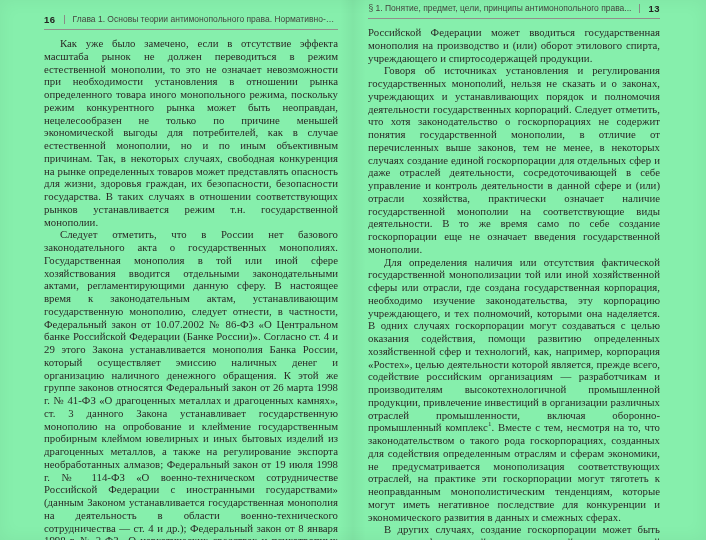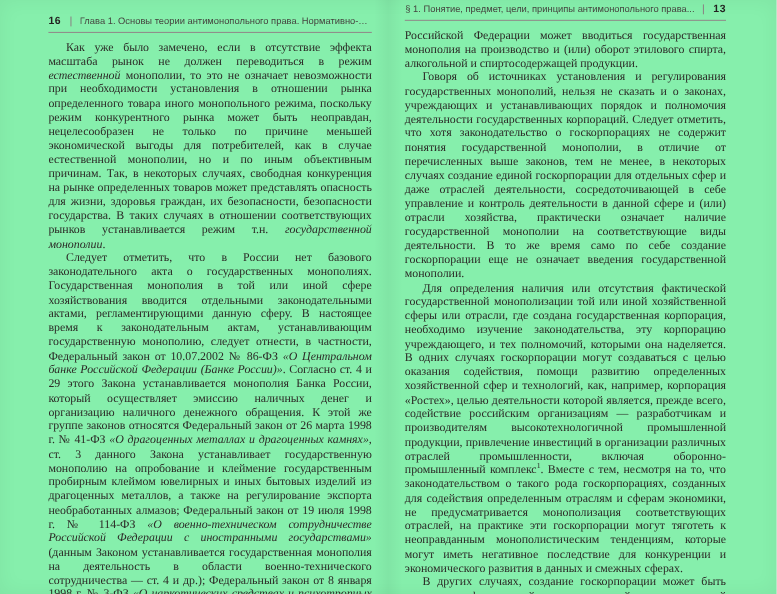--- a/index.html
+++ b/index.html
@@ -29,21 +29,21 @@
   .hrule{height:1px;background:#908f8b;margin-top:4px;}
   .bodytext{
     margin-top:7px;
     font-size:10.8px;
     line-height:12.75px;
     text-align:justify;
     hyphens:auto;
   }
   .para{margin:0;}
   .para.indent{text-indent:16px;}
-  .it{font-style:italic;}
+  .it{}
   sup{font-size:7px;line-height:0;vertical-align:super;}
   .gutter{
     position:absolute;left:340px;top:0;width:26px;height:540px;
     background:linear-gradient(to right,rgba(0,0,0,0),rgba(0,0,0,0.045) 50%,rgba(0,0,0,0));
     pointer-events:none;
   }
 </style>
 </head>
 <body>
 
@@ -65,21 +65,21 @@
   <div class="gutter"></div>
 
   <div class="page page-right">
     <div class="pheader right">
       <span class="ptitle">§ 1.  Понятие, предмет, цели, принципы антимонопольного права...</span>
       <span class="hsep"></span>
       <span class="pnum">13</span>
     </div>
     <div class="hrule"></div>
     <div class="bodytext">
-        <p class="para"><span>Российской Федерации может вводиться государственная монополия на производство и (или) оборот этилового спирта, алкогольной и спиртосодержащей продукции.</span></p>
+        <p class="para"><span>Российской Федерации может вводиться государственная монополия на производство и (или) оборот этилового спирта, учреждающего и спиртосодержащей продукции.</span></p>
         <p class="para indent"><span>Говоря об источниках установления и регулирования государственных монополий, нельзя не сказать и о законах, учреждающих и устанавливающих порядок и полномочия деятельности государственных корпораций. Следует отметить, что хотя законодательство о госкорпорациях не содержит понятия государственной монополии, в отличие от перечисленных выше законов, тем не менее, в некоторых случаях создание единой госкорпорации для отдельных сфер и даже отраслей деятельности, сосредоточивающей в себе управление и контроль деятельности в данной сфере и (или) отрасли хозяйства, практически означает наличие государственной монополии на соответствующие виды деятельности. В то же время само по себе создание госкорпорации еще не означает введения государственной монополии.</span></p>
         <p class="para indent"><span>Для определения наличия или отсутствия фактической государственной монополизации той или иной хозяйственной сферы или отрасли, где создана государственная корпорация, необходимо изучение законодательства, эту корпорацию учреждающего, и тех полномочий, которыми она наделяется. В одних случаях госкорпорации могут создаваться с целью оказания содействия, помощи развитию определенных хозяйственной сфер и технологий, как, например, корпорация «Ростех», целью деятельности которой является, прежде всего, содействие российским организациям — разработчикам и производителям высокотехнологичной промышленной продукции, привлечение инвестиций в организации различных отраслей промышленности, включая оборонно-промышленный комплекс</span><sup>1</sup><span>. Вместе с тем, несмотря на то, что законодательством о такого рода госкорпорациях, созданных для содействия определенным отраслям и сферам экономики, не предусматривается монополизация соответствующих отраслей, на практике эти госкорпорации могут тяготеть к неоправданным монополистическим тенденциям, которые могут иметь негативное последствие для конкуренции и экономического развития в данных и смежных сферах.</span></p>
         <p class="para indent"><span>В других случаях, создание госкорпорации может быть связано с фактической государственной монополизацией отрасли в соответствии с законодательством о данной госкорпорации, т.е. здесь монополия закрепляется законодательно, и фактическая монополизация является реализацией замысла законодателя, хотя закон может и не вводить применительно к таким госкорпорациям понятия государ-</span></p>
       </div>
 
   </div>
 
 </div>
 
 </body></html>

